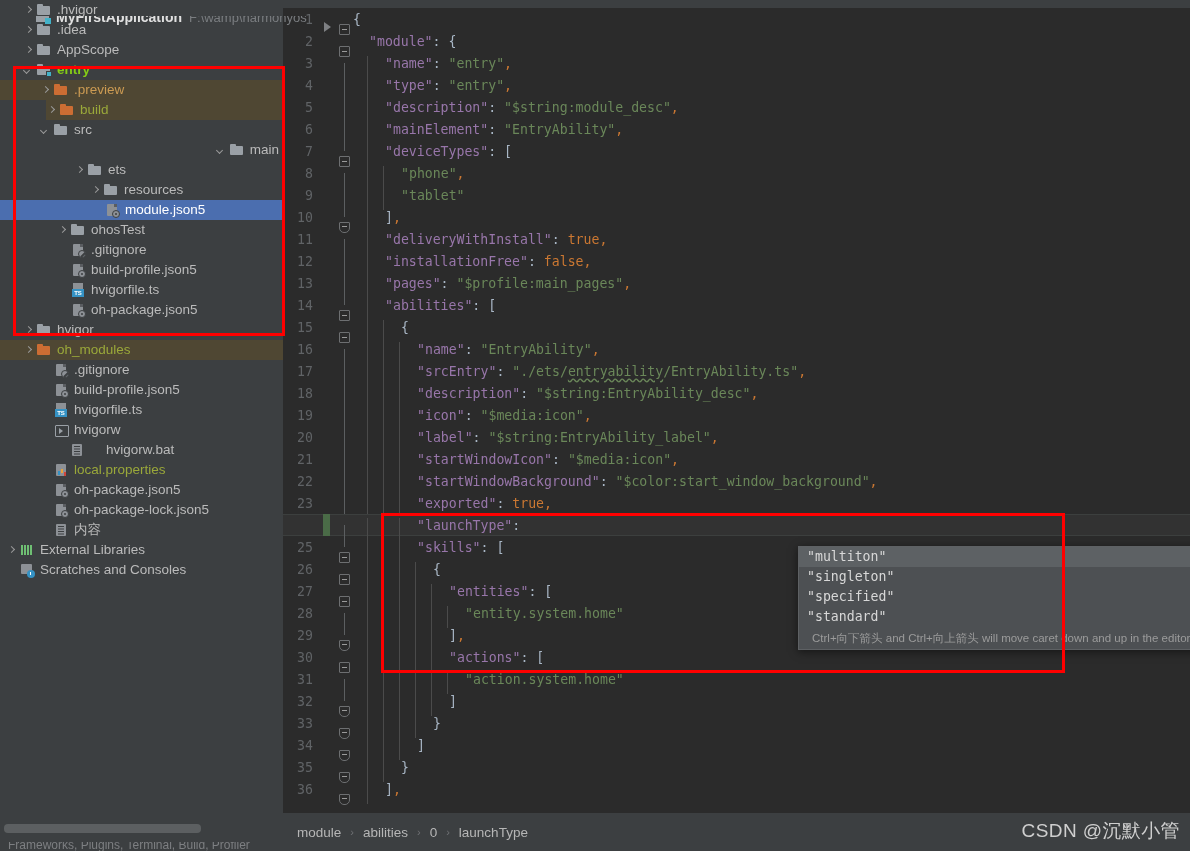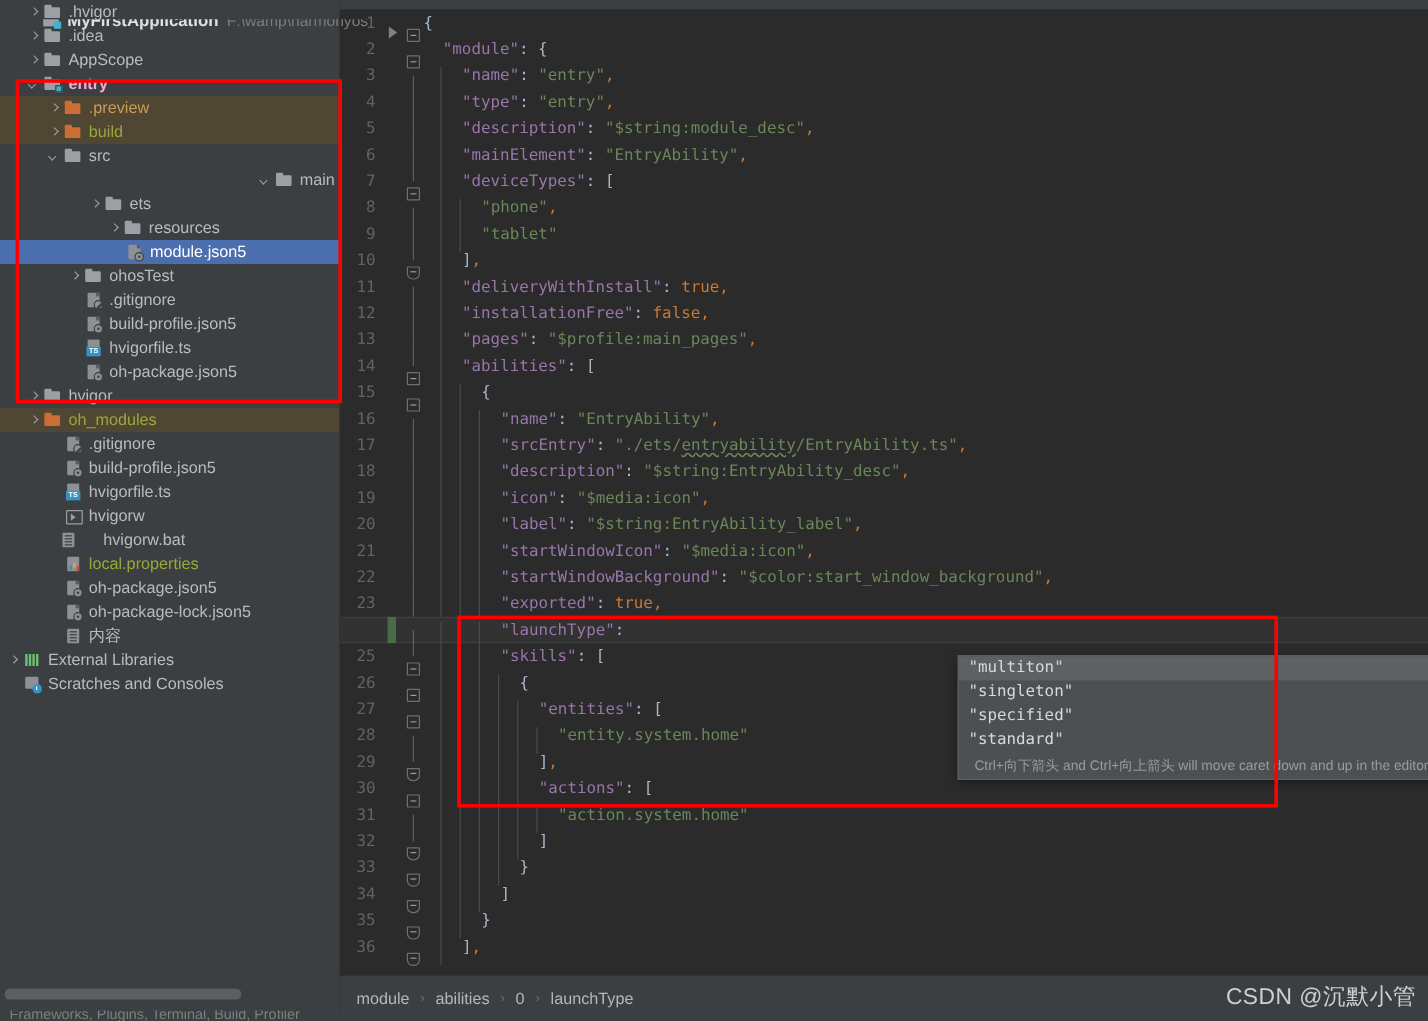--- a/index.html
+++ b/index.html
@@ -240,21 +240,21 @@
     background: #3592c4;
   }
   .ic.scratch .b::after {
     content: "";
     position: absolute;
     left: 3px; top: 1.5px;
     width: 1px; height: 3px;
     background: #fff;
   }
   .tlabel { line-height: 20px; }
-  .tlabel.bold { font-weight: bold; color: #f9a8d4; }
+  .tlabel.bold { font-weight: bold; color: #84cc16; }
   .tlabel.orange { color: #cc9b53; }
   .tlabel.olive  { color: #9aa83a; }
 
   #sidebar-hscroll {
     position: absolute;
     left: 4px; bottom: 18px;
     width: 275px; height: 9px;
   }
   #sidebar-hscroll .thumb {
     position: absolute;
@@ -573,21 +573,21 @@
           <span class="ic folder folder-mod">
             <span class="badge"></span>
           </span>
           <span class="tlabel bold">entry</span>
         </div>
         <div class="tree-row excluded" style="padding-left: 40px;">
           <span class="arrow right"></span>
           <span class="ic folder folder-orange"></span>
           <span class="tlabel orange">.preview</span>
         </div>
-        <div class="tree-row excluded" style="padding-left: 40px;">
+        <div class="tree-row excluded" style=" margin-left: 46px;">
           <span class="arrow right"></span>
           <span class="ic folder folder-orange"></span>
           <span class="tlabel olive">build</span>
         </div>
         <div class="tree-row" style="padding-left: 40px;">
           <span class="arrow down"></span>
           <span class="ic folder"></span>
           <span class="tlabel">src</span>
         </div>
         <div class="tree-row" style="padding-left: 57px; justify-content: flex-end;">
@@ -674,21 +674,21 @@
           <span class="ic ts">
             <span class="b">TS</span>
           </span>
           <span class="tlabel">hvigorfile.ts</span>
         </div>
         <div class="tree-row" style="padding-left: 40px;">
           <span class="arrow"></span>
           <span class="ic exe"></span>
           <span class="tlabel">hvigorw</span>
         </div>
-        <div class="tree-row" style="padding-left: 20px; gap: 16px;">
+        <div class="tree-row" style="padding-left: 40px; gap: 16px;">
           <span class="arrow"></span>
           <span class="ic doc"></span>
           <span class="tlabel">hvigorw.bat</span>
         </div>
         <div class="tree-row" style="padding-left: 40px;">
           <span class="arrow"></span>
           <span class="ic props">
             <span class="b"></span>
           </span>
           <span class="tlabel olive">local.properties</span>

